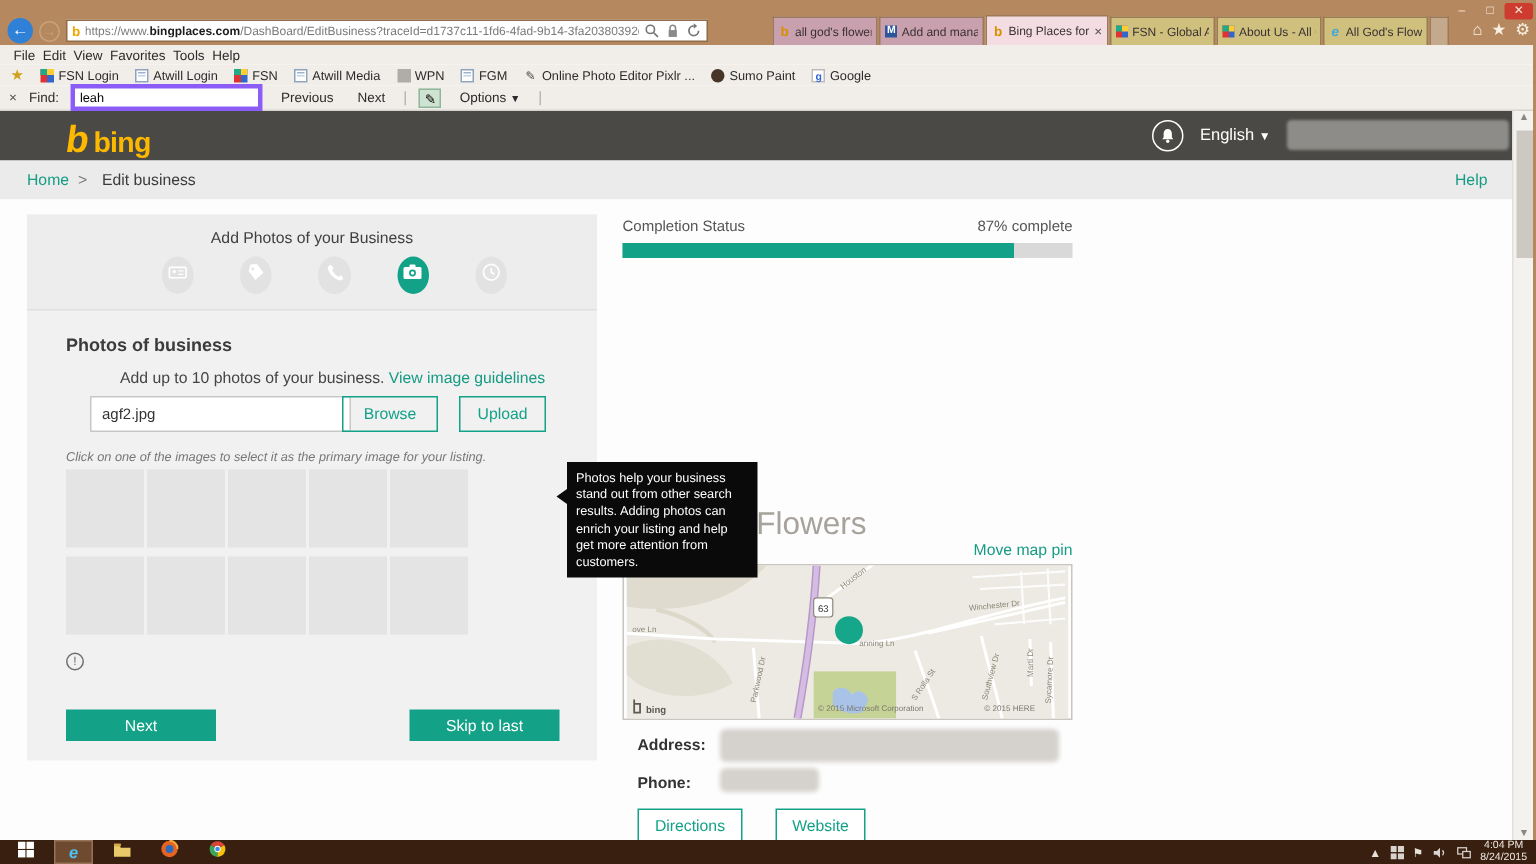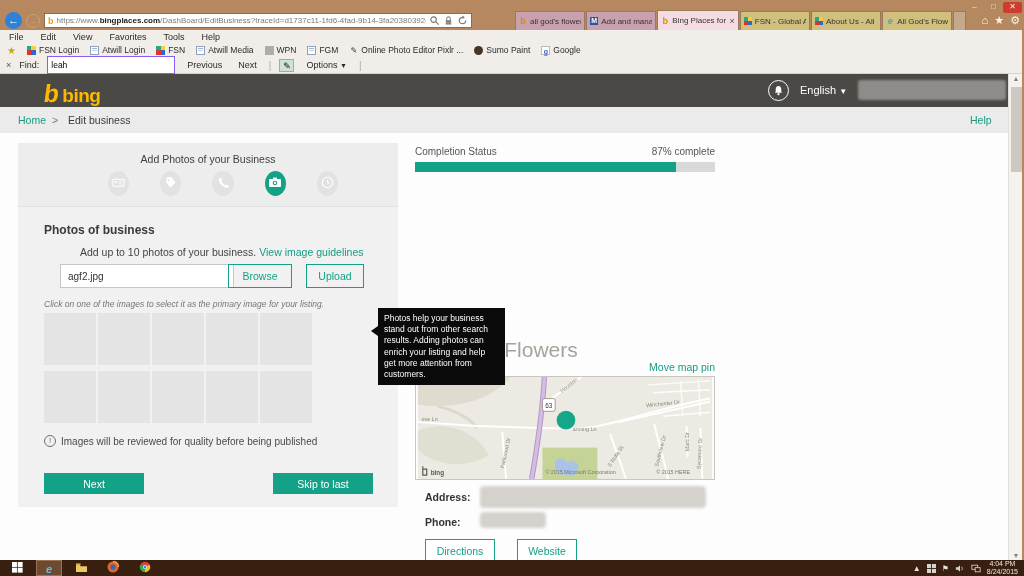--- a/index.html
+++ b/index.html
@@ -18,28 +18,28 @@
   #tabs { left:515px; top:11px; width:452px; height:19px; display:flex; }
   .tab { width:74px; height:19px; margin-right:1px; display:flex; align-items:center; padding:0 3px; font-size:8px; color:#3a3034; border:1px solid #9c7a58; border-bottom:none; overflow:hidden; }
   .tab .t-title { white-space:nowrap; overflow:hidden; flex:1; }
   .tab .t-close { font-size:9px; color:#555; margin-left:2px; }
   .tab .fav { flex:0 0 auto; margin-right:3px; }
   #win-btns { right:2px; top:2px; display:flex; }
   .winbtn { width:19px; height:11px; color:#f7ead9; font-size:8px; line-height:10px; text-align:center; }
   .winbtn.close { background:#cd3c2f; border-radius:2px; }
   #chrome-icons { right:4px; top:13px; display:flex; gap:6px; color:#f8f0e4; font-size:11px; line-height:15px; }
 
-  #menu-bar { left:0; top:30px; width:1024px; height:13px; background:#f1ede9; display:flex; align-items:center; gap:17px; padding-left:9px; }
+  #menu-bar { left:0; top:30px; width:1024px; height:13px; background:#f1ede9; display:flex; align-items:center; gap:5px; padding-left:9px; }
   .menu-item { font-size:9px; color:#2b2b2b; }
   #fav-bar { left:0; top:43px; width:1024px; height:14px; background:#f1ede9; display:flex; align-items:center; gap:11px; padding-left:7px; }
   .fav-item { display:flex; align-items:center; gap:3px; font-size:8.5px; color:#2b2b2b; }
   #find-bar { left:0; top:57px; width:1024px; height:17px; background:#f1ede9; border-bottom:1px solid #d6d2cc; display:flex; align-items:center; gap:8px; padding-left:6px; }
   #find-close { font-size:9px; color:#555; }
   #find-label { font-size:9px; color:#2b2b2b; }
-  #find-input { width:128px; height:18px; border:1px solid #8b5cf6; font-size:8.5px; padding:0 3px; font-family:"Liberation Sans",sans-serif; }
+  #find-input { width:128px; height:18px; border:3px solid #8b5cf6; font-size:8.5px; padding:0 3px; font-family:"Liberation Sans",sans-serif; }
   .find-btn { font-size:9px; color:#2b2b2b; padding:1px 4px; }
   .pipe { color:#b0aba4; font-size:10px; }
   #hl-btn { width:15px; height:13px; background:#cfe3d2; border:1px solid #8fb79b; font-size:9px; text-align:center; line-height:12px; }
 
   
   #site-header { left:0; top:74px; width:1008px; height:33px; background:#4a4945; }
   #logo { left:44px; top:79px; display:flex; align-items:baseline; color:#fdb900; }
   #logo-b { font-size:25px; font-weight:bold; transform:skewX(-8deg); margin-right:3px; }
   #logo-bing { font-size:19px; font-weight:bold; letter-spacing:-0.5px; }
   #logo-rest { font-size:19px; font-weight:normal; margin-left:6px; opacity:.95; }
@@ -334,21 +334,20 @@
       </div>
     <div class="abs" id="slots2">
         <div class="slot"></div>
         <div class="slot"></div>
         <div class="slot"></div>
         <div class="slot"></div>
         <div class="slot"></div>
       </div>
     <div class="abs" id="review-note">
       <span id="excl-icon">!</span>
-      <span>Images will be reviewed for quality before being published</span>
     </div>
     <button class="abs fill-btn" id="next-btn">Next</button>
     <button class="abs fill-btn" id="skip-btn">Skip to last</button>
   </div>
 
   <div class="abs" id="comp-label">Completion Status</div>
   <div class="abs" id="comp-value">87% complete</div>
   <div class="abs" id="progress-track">
       <div id="progress-fill" style="width: 87%;"></div>
     </div>

